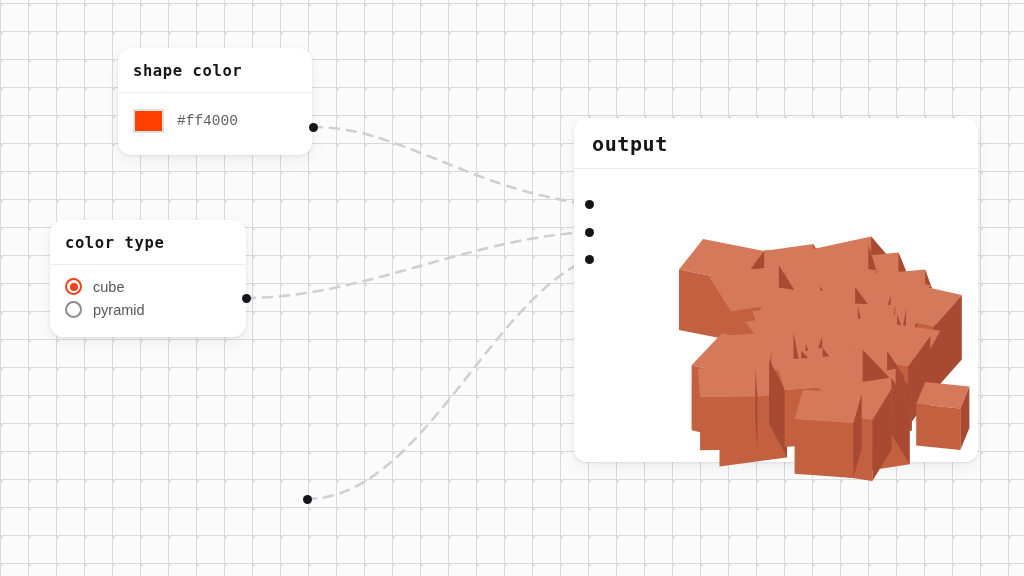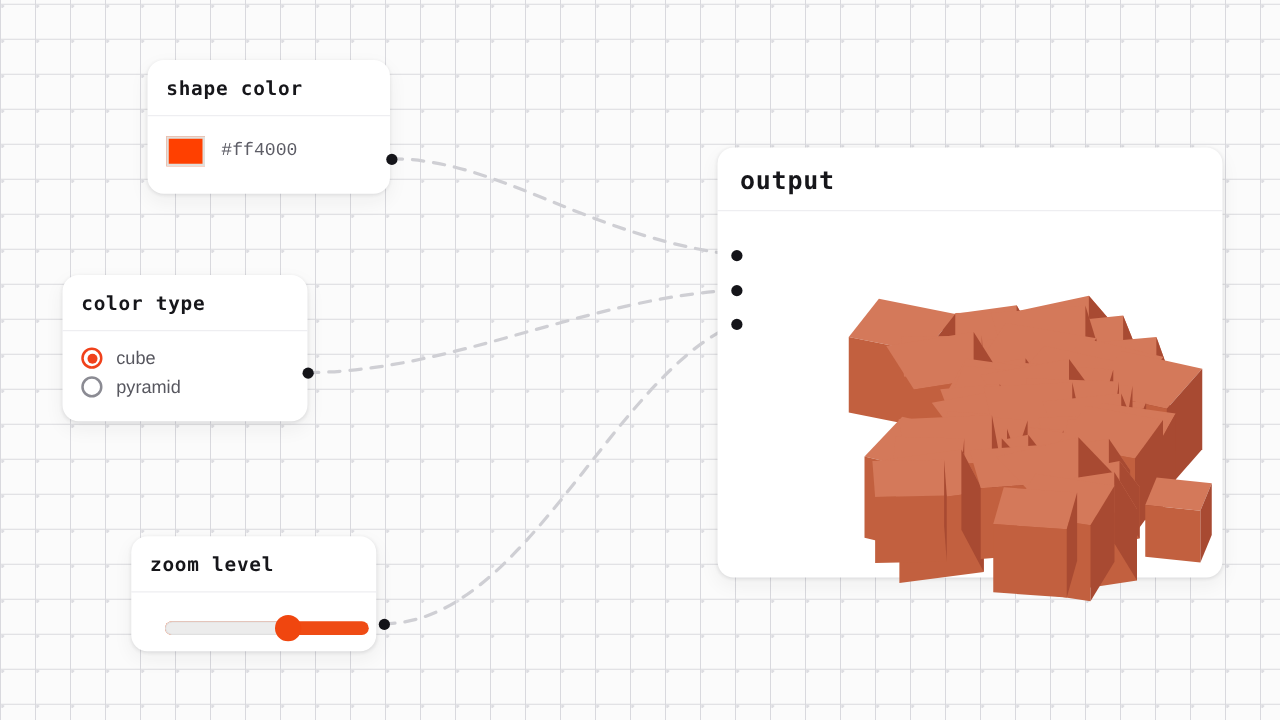--- a/index.html
+++ b/index.html
@@ -531,24 +531,14 @@
         <span class="radio-label">cube</span>
       </div>
       <div class="radio-row">
         <span class="radio off"></span>
         <span class="radio-label">pyramid</span>
       </div>
     </div>
   </div>
   <div class="port" style="left:242px; top:294px;"></div>
 
-  <div class="node" id="node-zoom-level">
-    <div class="node-header">zoom level</div>
-    <div class="node-body">
-      <div class="slider">
-        <div class="slider-track-bg"></div>
-        <div class="slider-track-unfilled"></div>
-        <div class="slider-thumb"></div>
-      </div>
-    </div>
-  </div>
   <div class="port" style="left:303px; top:495px;"></div>
 </div>
 
 </body></html>

